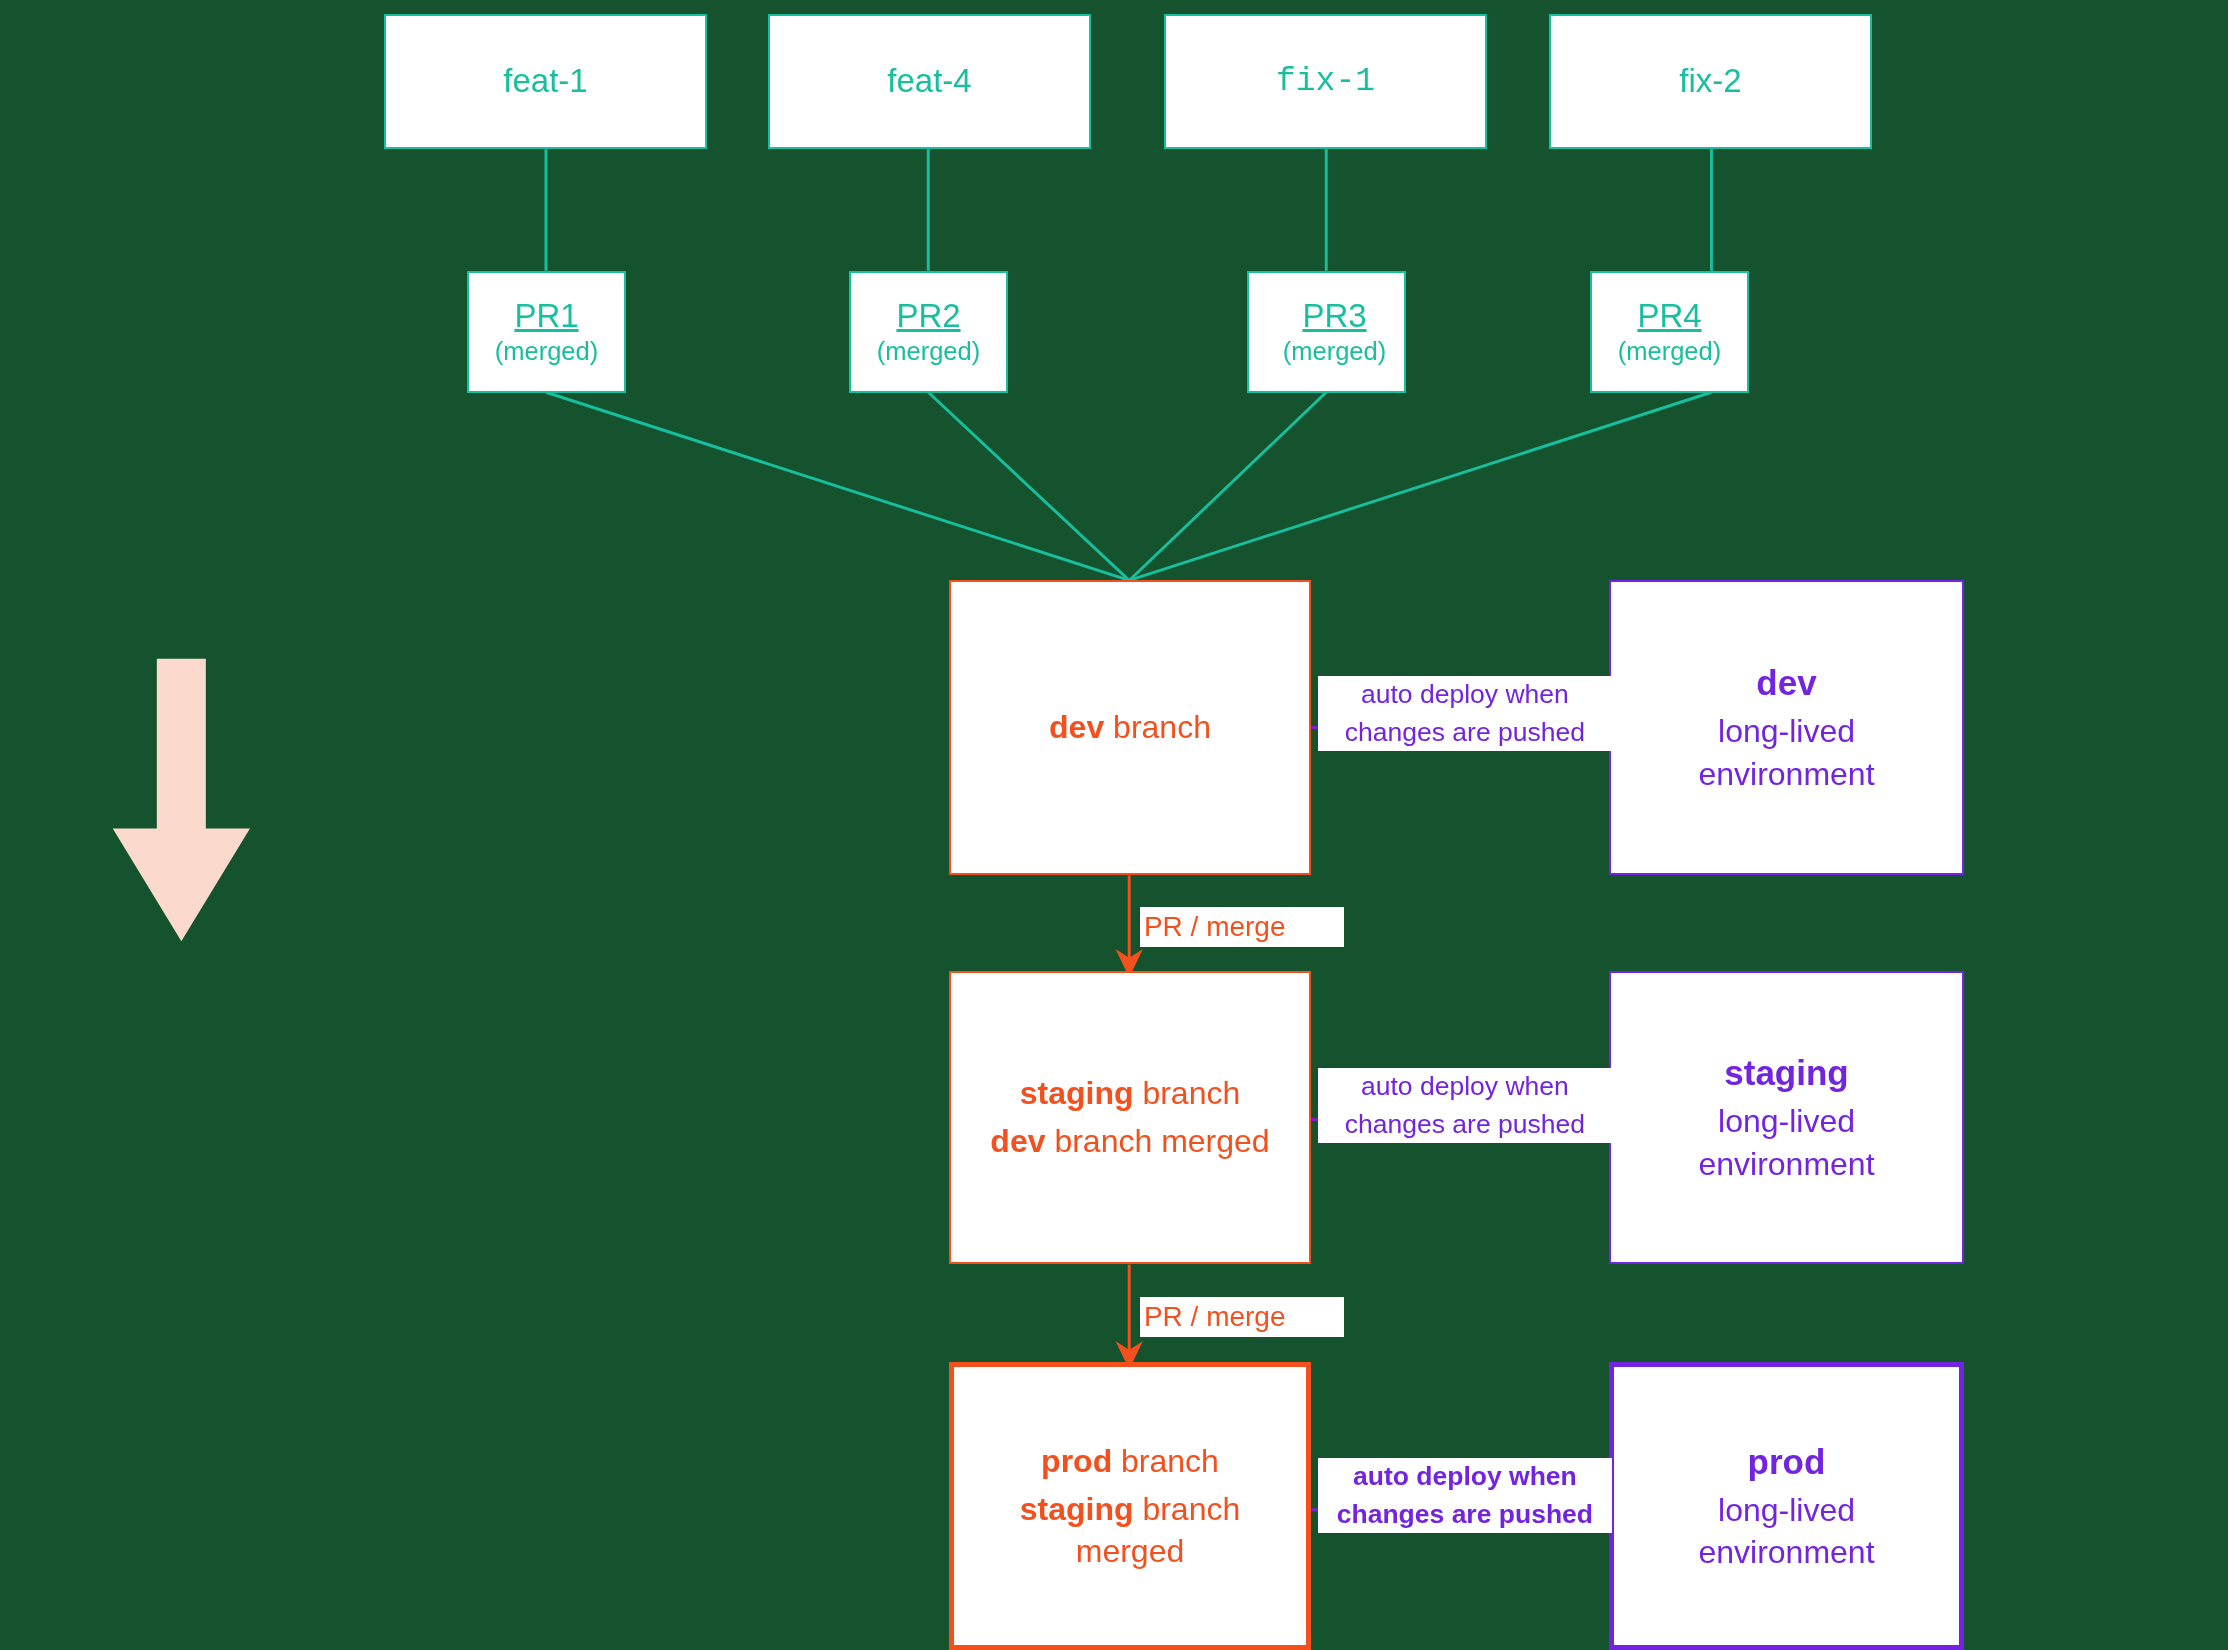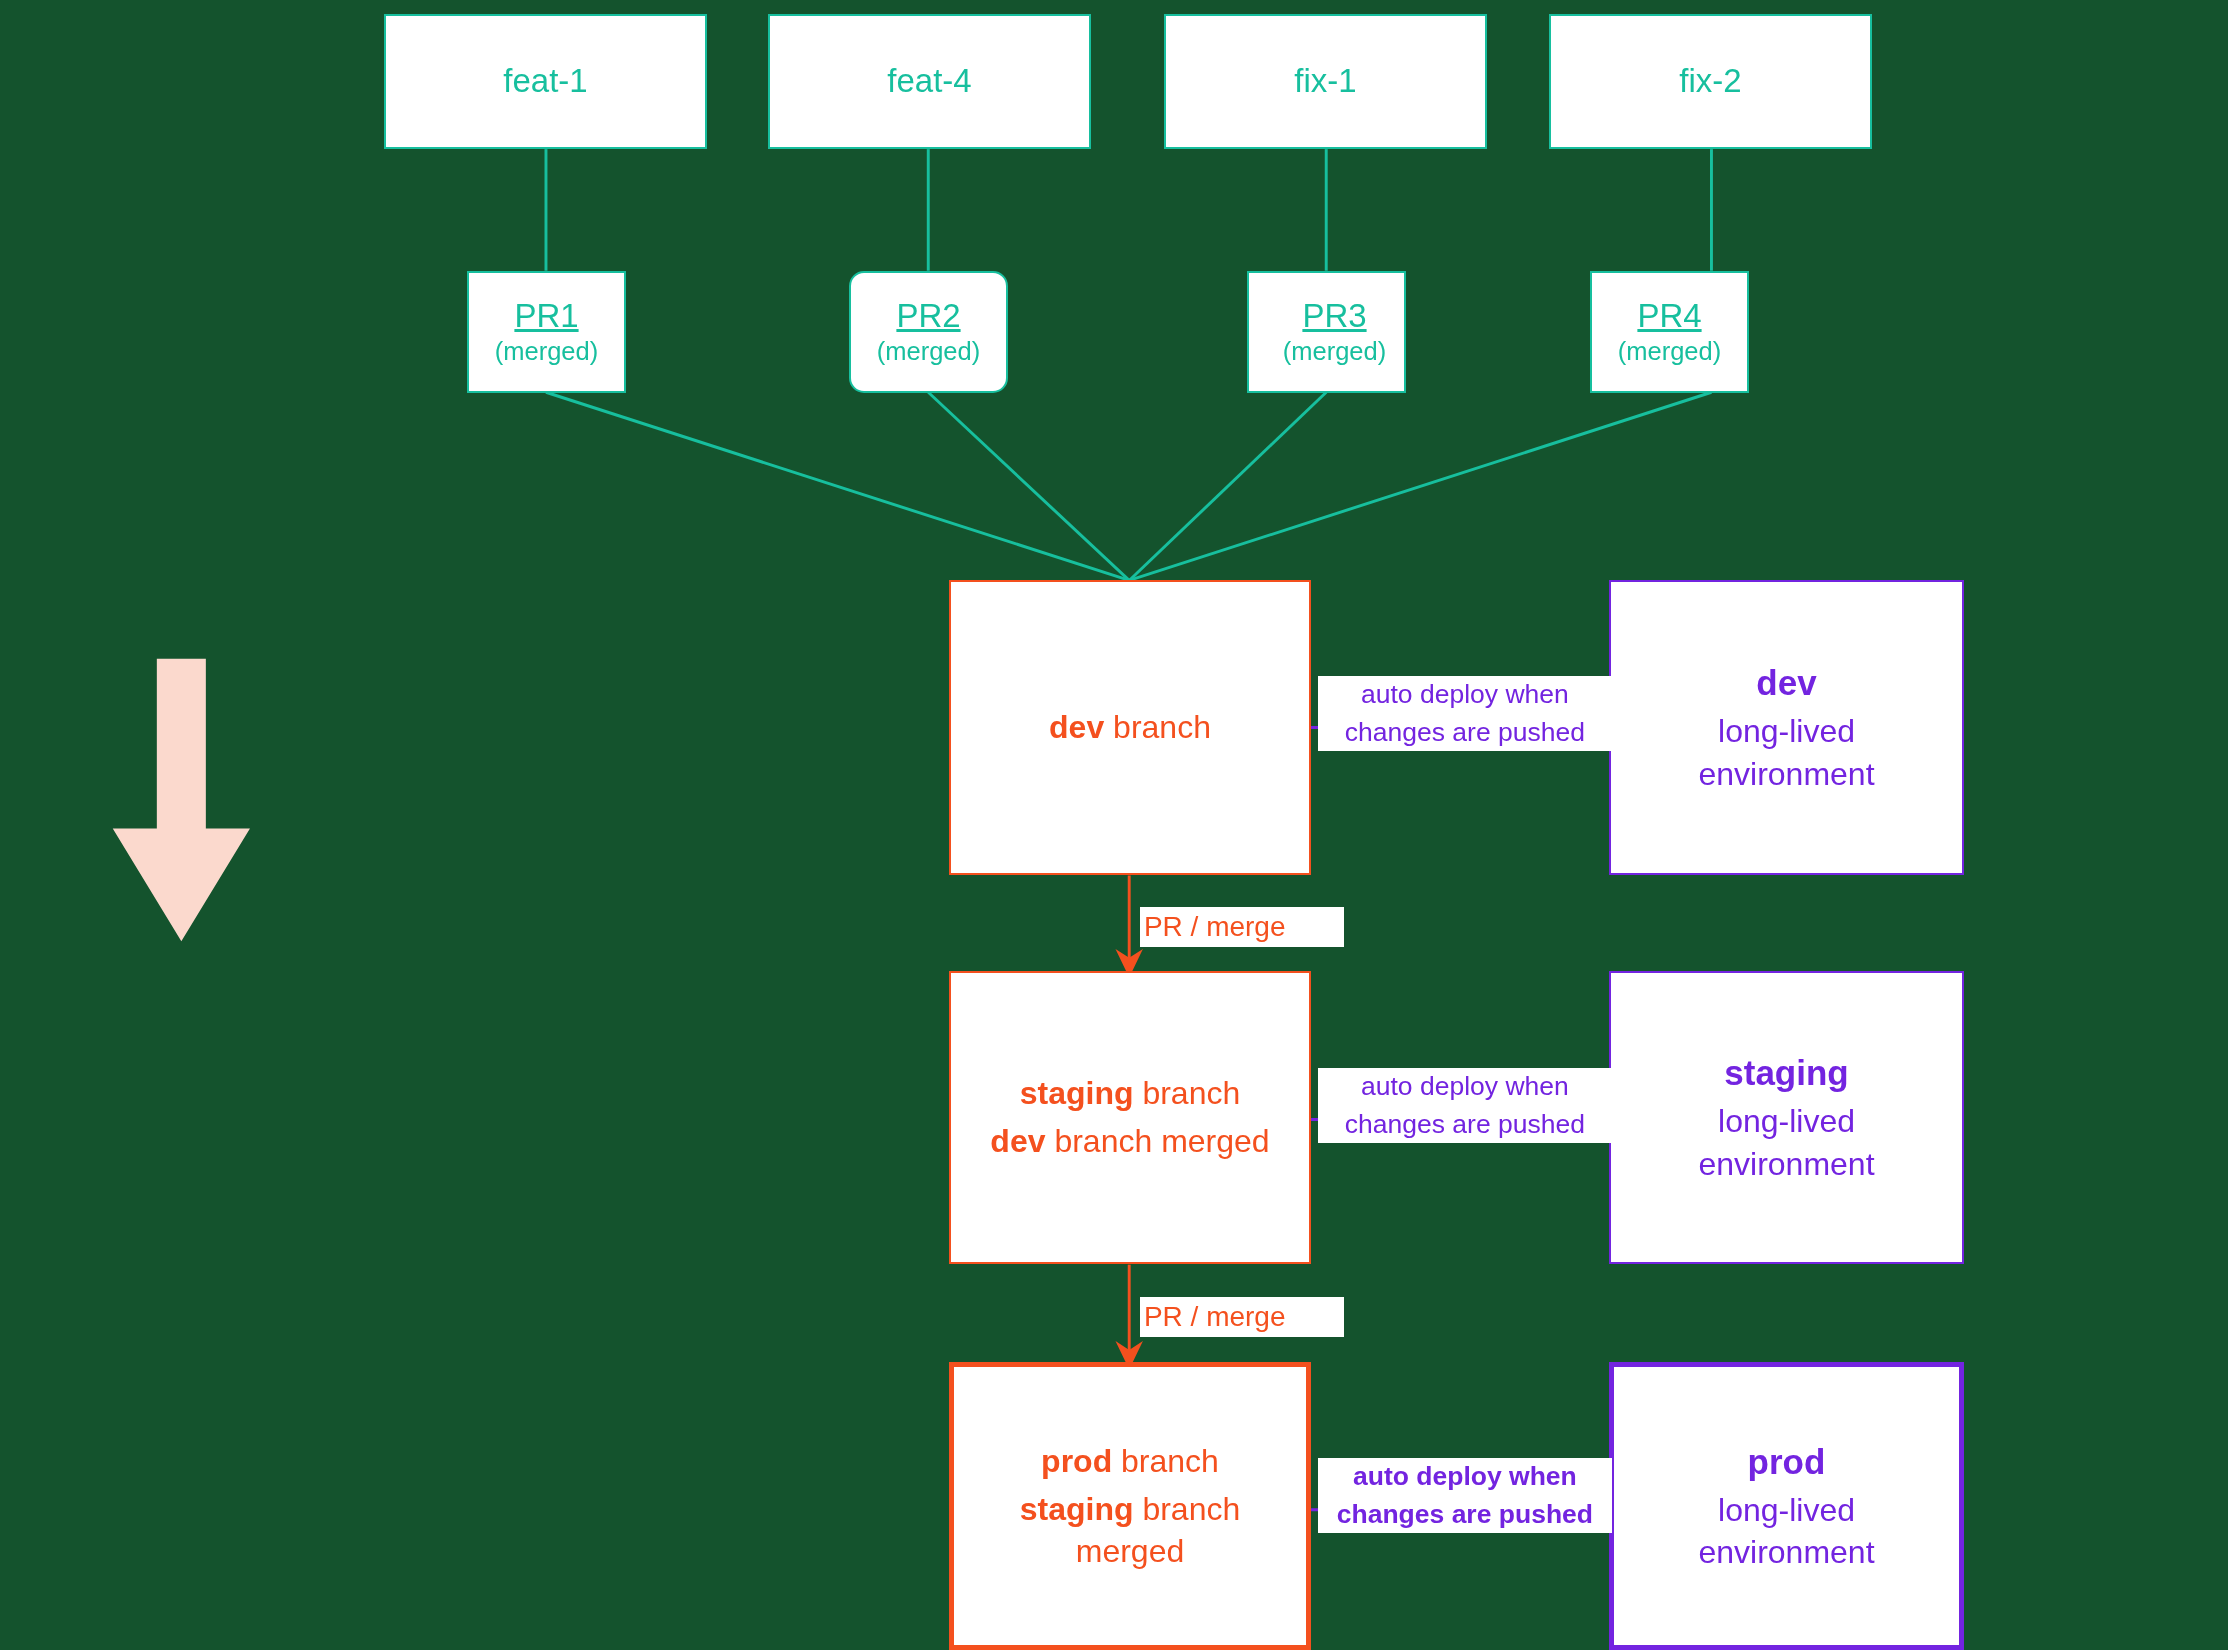--- a/index.html
+++ b/index.html
@@ -125,32 +125,32 @@
     <line x1="1337" y1="1540" x2="1630" y2="1540" stroke="#7324e0" stroke-width="3"></line>
     <path d="M 1642 1540 L 1613 1526 L 1622 1540 L 1613 1554 Z" fill="#7324e0"></path>
   </svg>
 
   <div class="box branch-box" style="left:384px; top:13.7px; width:323px; height:135px;">
     <span>feat-1</span>
   </div>
   <div class="box branch-box" style="left:768px; top:13.7px; width:323px; height:135px;">
     <span>feat-4</span>
   </div>
-  <div class="box branch-box" style="left:1164px; top:13.7px; width:323px; height:135px;">
+  <div class="box branch-box" style="left:1164px; top:13.7px; width:323px; height:135px;font-family:Liberation Mono, monospace;">
     <span>fix-1</span>
   </div>
   <div class="box branch-box" style="left:1549px; top:13.7px; width:323px; height:135px;">
     <span>fix-2</span>
   </div>
 
   <div class="box pr-box" style="left:467px; top:271px; width:159px; height:122px;">
     <span class="pr-title">PR1</span>
     <span class="pr-sub">(merged)</span>
   </div>
-  <div class="box pr-box" style="left:849px; top:271px; width:159px; height:122px;border-radius:15px;">
+  <div class="box pr-box" style="left:849px; top:271px; width:159px; height:122px;">
     <span class="pr-title">PR2</span>
     <span class="pr-sub">(merged)</span>
   </div>
   <div class="box pr-box" style="left:1247px; top:271px; width:159px; height:122px;padding-left:16px;">
     <span class="pr-title">PR3</span>
     <span class="pr-sub">(merged)</span>
   </div>
   <div class="box pr-box" style="left:1590px; top:271px; width:159px; height:122px;">
     <span class="pr-title">PR4</span>
     <span class="pr-sub">(merged)</span>

